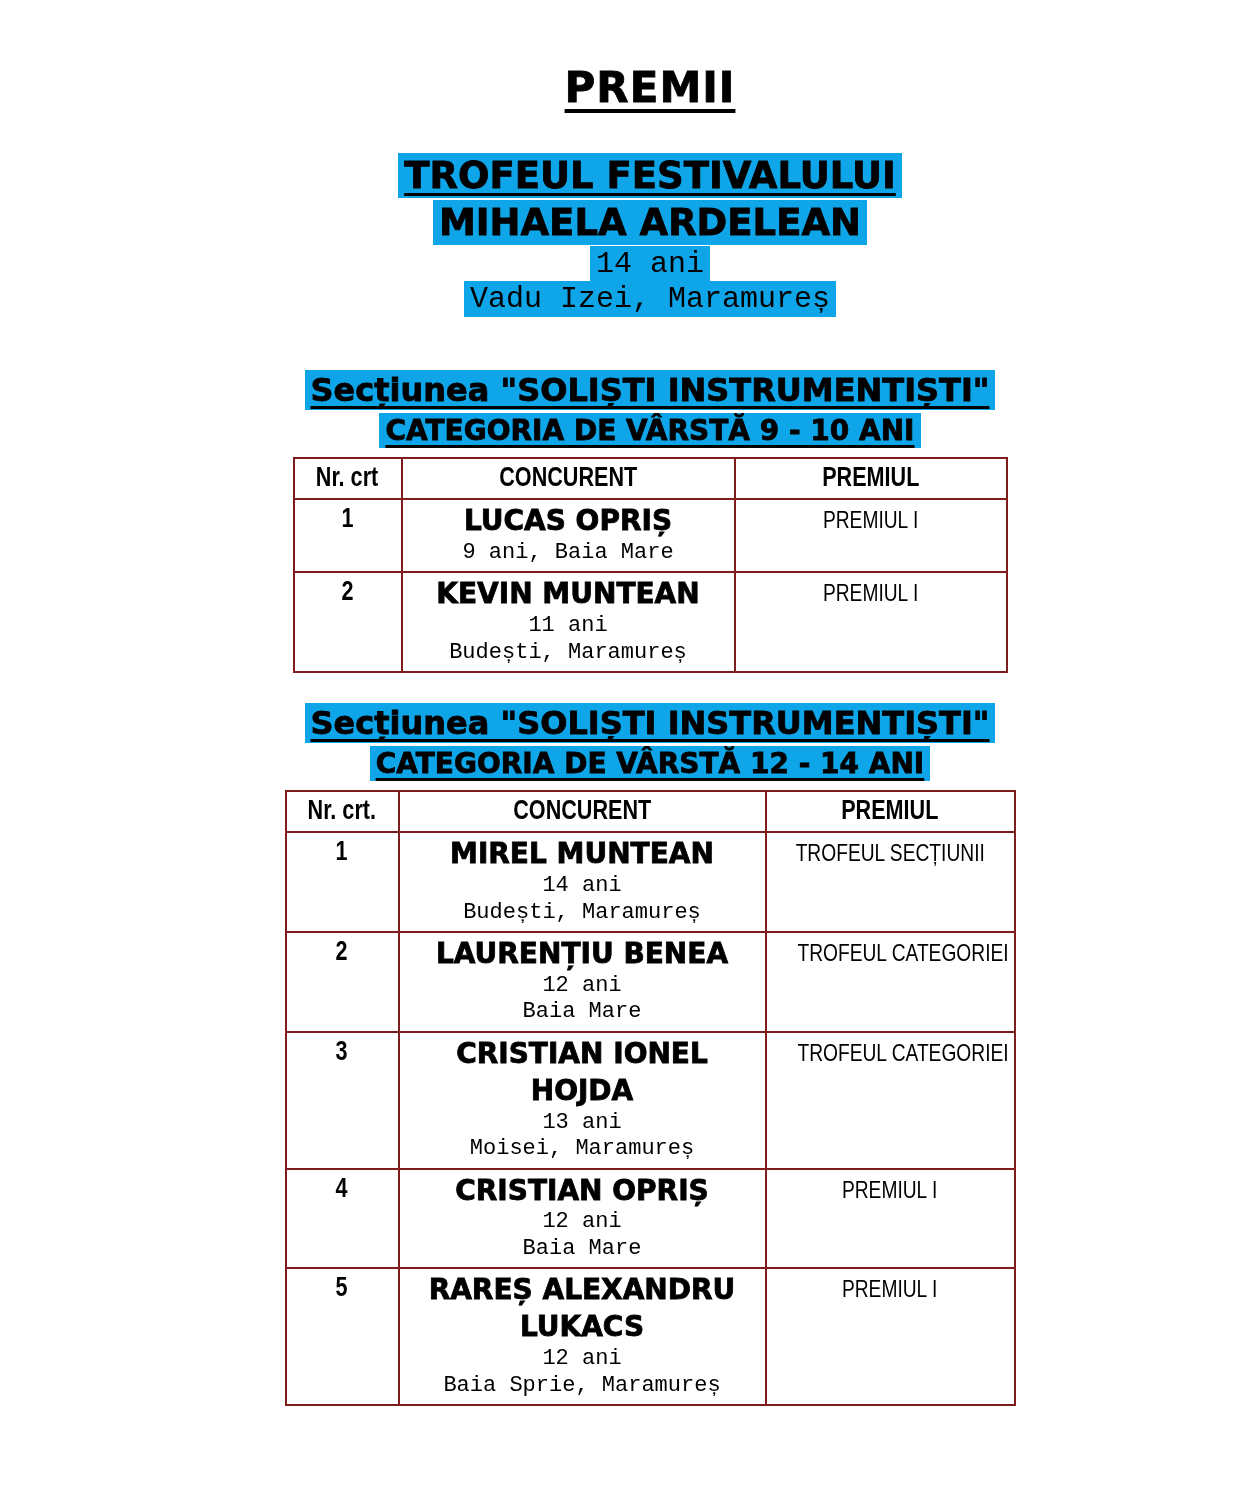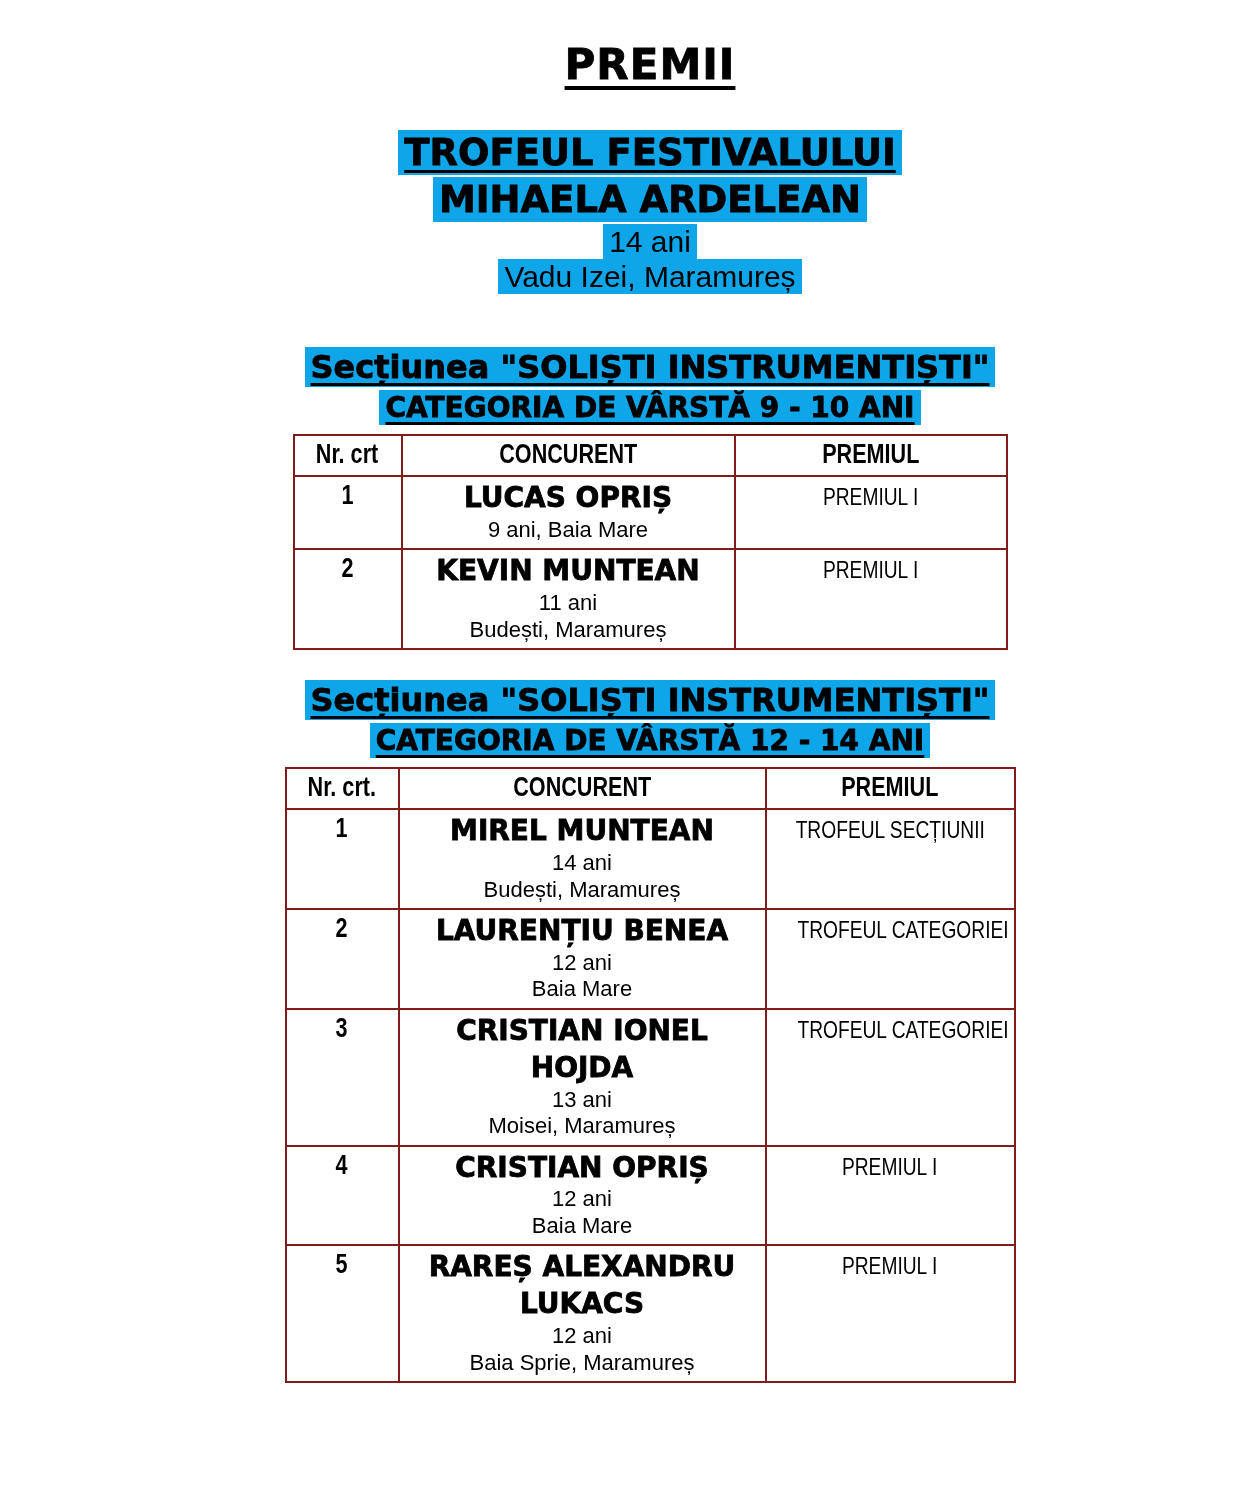--- a/index.html
+++ b/index.html
@@ -1,29 +1,29 @@
 <!DOCTYPE html>
 <html><head>
 <meta charset="utf-8">
 <style>
   html,body{margin:0;padding:0;background:#ffffff;}
   body{width:1240px;height:1490px;color:#000;font-family:"Liberation Sans",sans-serif;overflow:hidden;}
-  .page{margin-left:60px;width:1180px;text-align:center;padding-top:40px;box-sizing:border-box;}
+  .page{margin-left:60px;width:1180px;text-align:center;padding-top:63px;box-sizing:border-box;}
 
   .heavy{font-family:"DejaVu Sans","Liberation Sans",sans-serif;font-weight:bold;-webkit-text-stroke:0.8px #000;}
 
   .doc-title{font-size:42px;letter-spacing:1px;display:inline-block;
     text-decoration:underline;text-decoration-thickness:4px;text-underline-offset:7px;
     text-decoration-skip-ink:none;margin:0 0 40px 0;}
 
   .hl{background:#0ea5e9;padding:1px 6px;}
   .ul{text-decoration:underline;text-decoration-thickness:3px;text-underline-offset:5px;text-decoration-skip-ink:none;}
 
   .trophy-line{font-size:37px;line-height:1.28;}
-  .serif{font-family:Liberation Sans, sans-serif;}
+  .serif{font-family:Liberation Mono, monospace;}
   .info-line{font-size:30px;line-height:1.18;}
 
   .section{margin-top:52px;}
   .section.second{margin-top:30px;}
   .sec-heading{font-size:32px;line-height:1.25;}
   .sec-subheading{font-size:28px;line-height:1.3;margin-top:3px;}
 
   table.awards{border-collapse:collapse;margin:8px auto 0 auto;table-layout:fixed;}
   table.awards td,table.awards th{border:2px solid #7f1d1d;vertical-align:top;padding:3px 4px 5px 4px;text-align:center;}
   table.t1{width:713px;}

